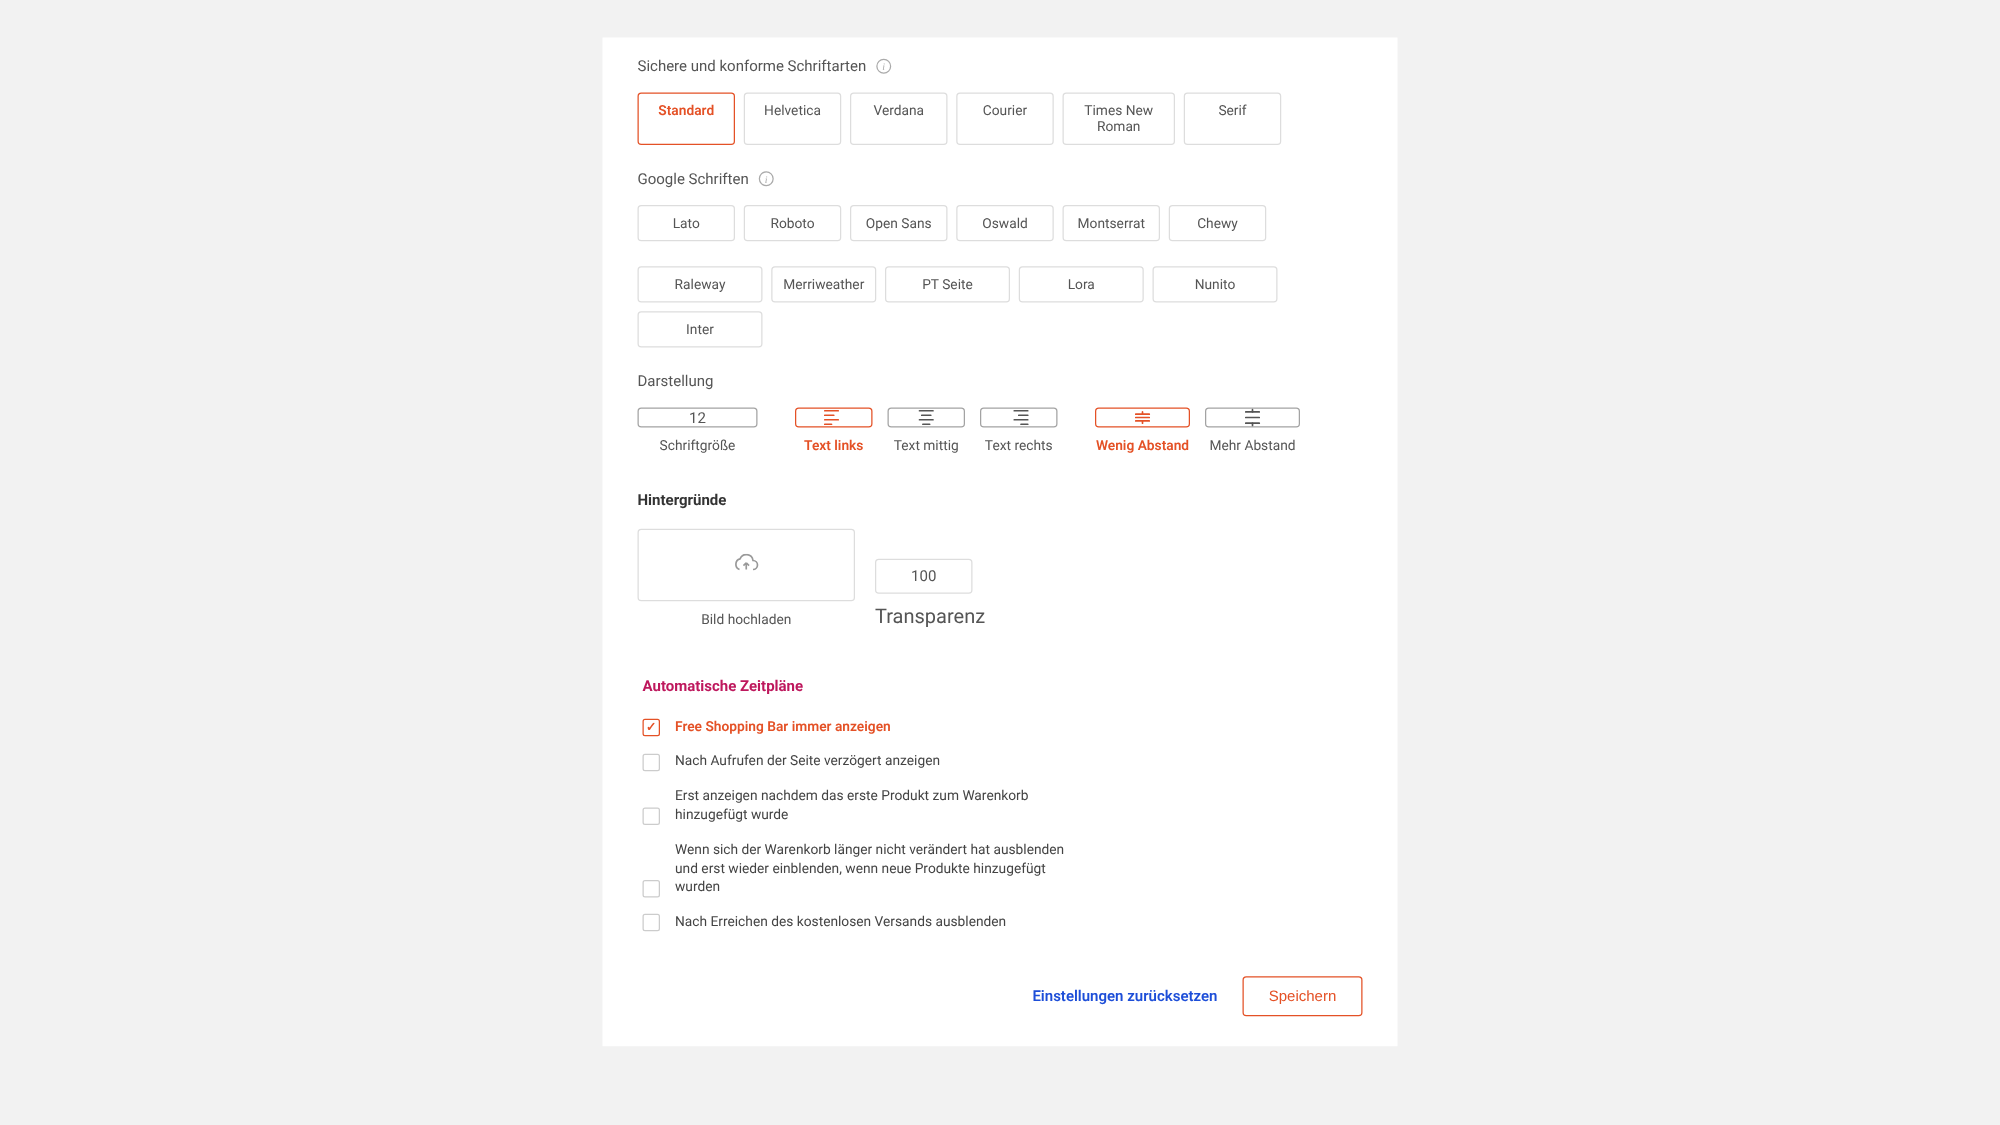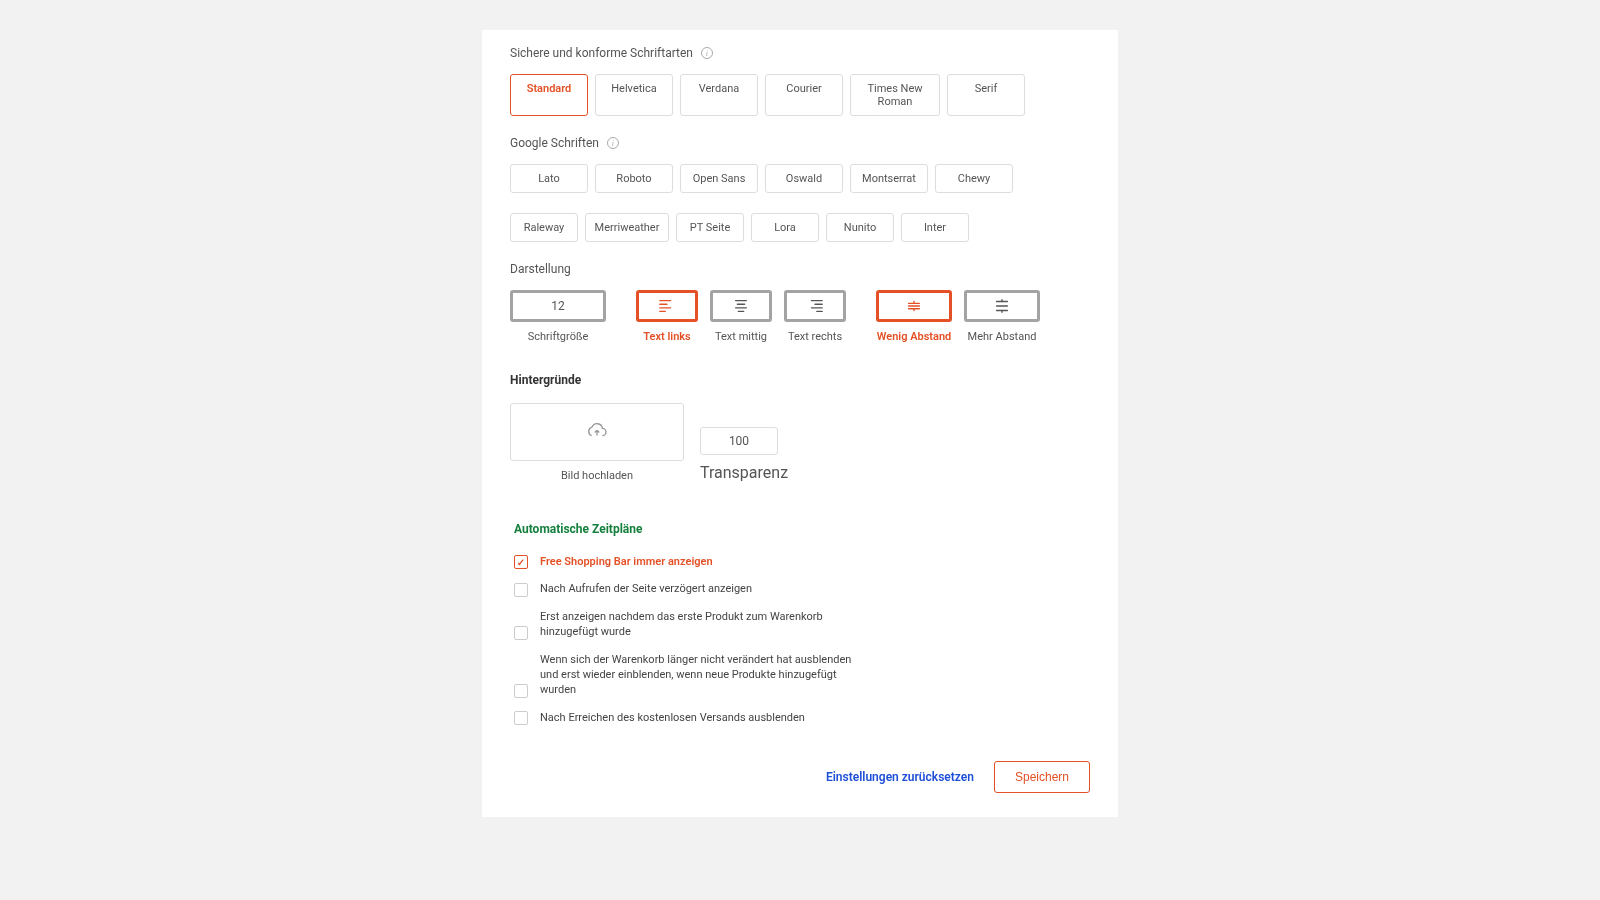--- a/index.html
+++ b/index.html
@@ -47,44 +47,44 @@
   cursor: pointer;
   background: #fff;
 }
 .chip.wide { width: 90px; }
 .chip.active {
   border-color: #e45126;
   color: #e45126;
   font-weight: 600;
 }
 .google-row .chip { width: 78px; }
-.google-row2 .chip { width: 68px; }
+.google-row2 .chip { width: 100px; }
 .google-row2 .chip.mw { width: 84px; }
 
 .section-simple-label {
   font-size: 12px;
   color: #555;
   margin-bottom: 14px;
 }
 .display-row {
   display: flex;
   gap: 12px;
   margin-bottom: 30px;
   flex-wrap: nowrap;
 }
 .display-group {
   display: flex;
   flex-direction: column;
   align-items: center;
   gap: 8px;
 }
 .display-box {
-  border: 3px solid #a3a3a3;
-  border-radius: 3px;
-  height: 32px;
+  border: 1px solid #a3a3a3;
+  border-radius: 3px;
+  height: 16px;
   display: flex;
   align-items: center;
   justify-content: center;
   font-size: 12px;
   color: #555;
   background: #fff;
 }
 .display-box.active { border-color: #e45126; color: #e45126; }
 .display-caption { font-size: 11px; color: #555; }
 .display-caption.active { color: #e45126; font-weight: 600; }
@@ -125,21 +125,21 @@
   align-items: center;
   justify-content: center;
   font-size: 12px;
   color: #555;
 }
 .trans-caption { font-size: 16px; color: #555; margin-top: 8px; }
 
 .sched-heading {
   font-size: 12px;
   font-weight: 700;
-  color: #15803d;
+  color: #be185d;
   margin-bottom: 18px;
   margin-left: 4px;
 }
 .check-list { display: flex; flex-direction: column; gap: 12px; margin-left: 4px; width: 340px; }
 .check-item { display: flex; gap: 12px; align-items: flex-end; }
 .checkbox {
   width: 14px; height: 14px; border: 1px solid #ccc; border-radius: 2px;
   flex-shrink: 0; margin-top: 1px; display:flex; align-items:center; justify-content:center;
   cursor: pointer;
 }

